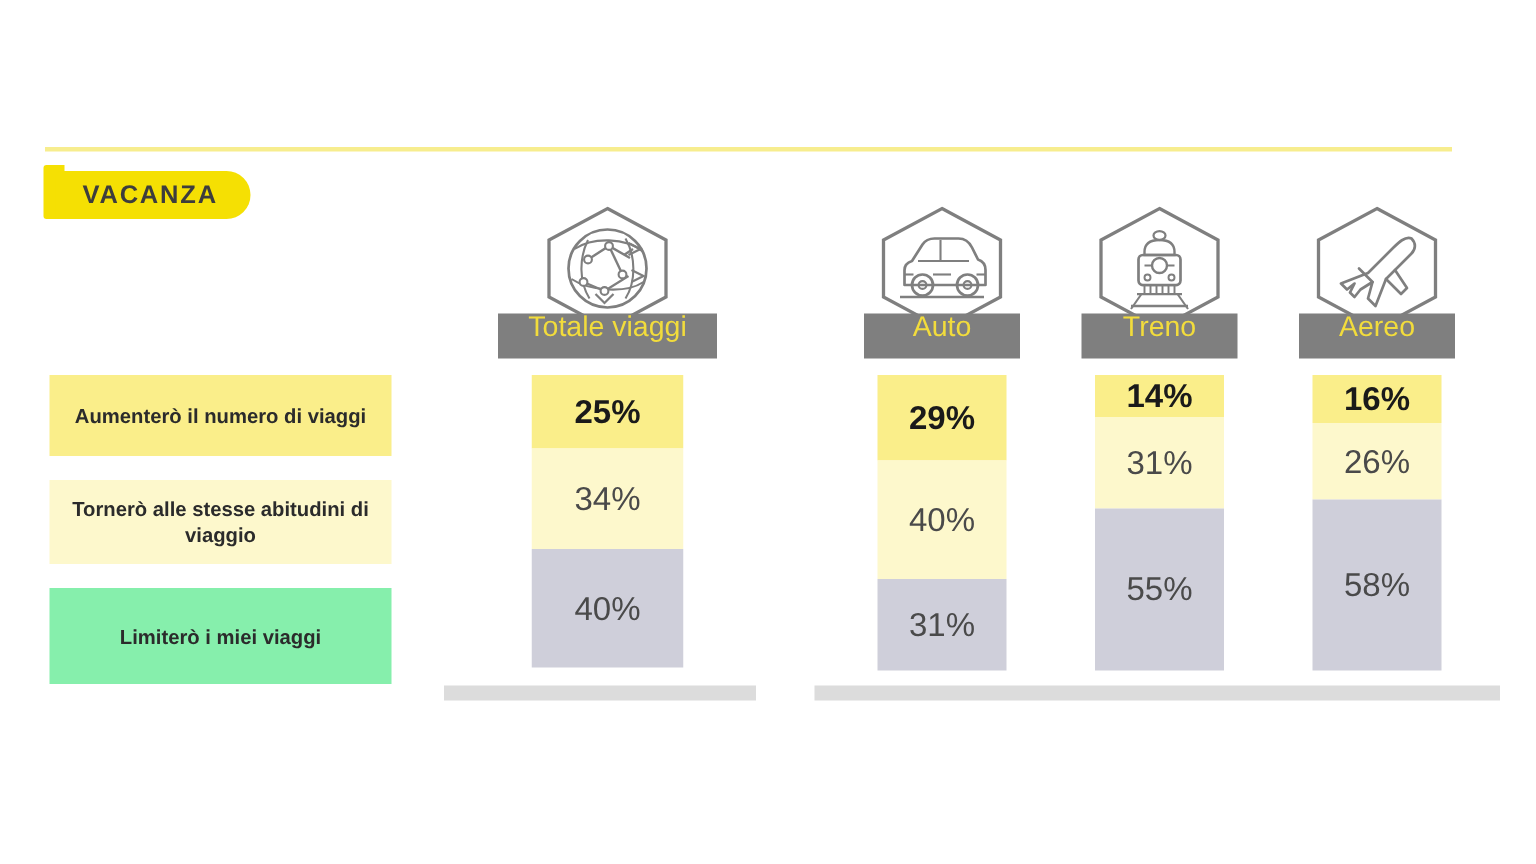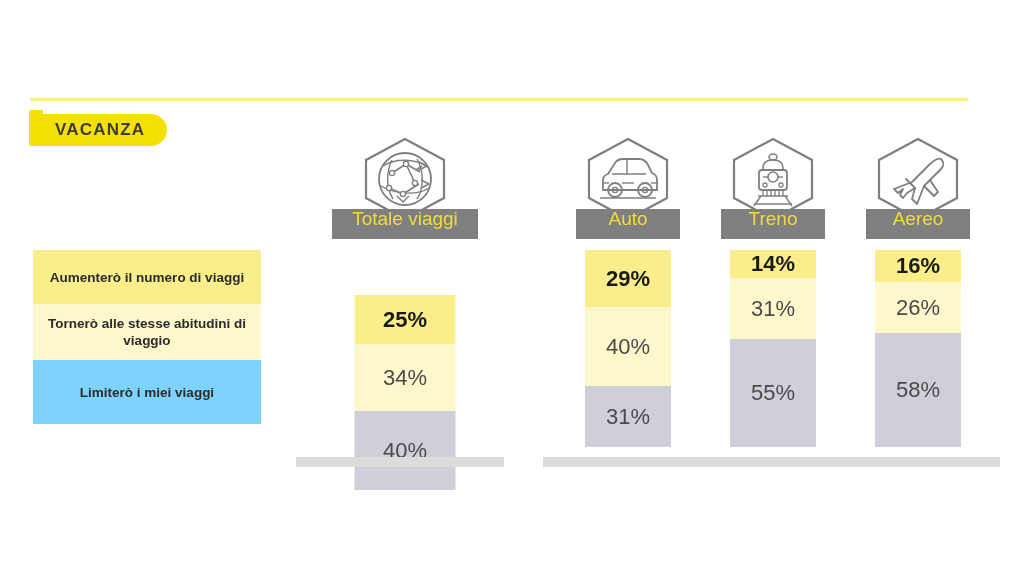--- a/index.html
+++ b/index.html
@@ -76,31 +76,31 @@
     width: 228px;
   }
   .legend-row {
     width: 228px;
     display: flex;
     align-items: center;
     justify-content: center;
     text-align: center;
     box-sizing: border-box;
     padding: 0 10px;
-    margin-bottom: 0;
+    margin-bottom: 16px;
   }
   .legend-row span {
     font-size: 13.5px;
     font-weight: bold;
     color: #2b2b2b;
     line-height: 17px;
   }
   .legend-row.r0 { height: 54px; background: #FAEE8A; }
   .legend-row.r1 { height: 56px; background: #FDF8CC; }
-  .legend-row.r2 { height: 64px; background: #7dd3fc; }
+  .legend-row.r2 { height: 64px; background: #86efac; }
 
   
   .column {
     position: absolute;
     top: 0;
   }
   .hex-icon {
     position: absolute;
     top: 136px;
     width: 92px;
@@ -210,21 +210,21 @@
         <circle cx="44" cy="58" r="2.6" fill="#ffffff" stroke-width="1.4"></circle>
         <path d="M60 26 L68 30 L60 34" stroke-width="1.5"></path>
         <path d="M62 44 L70 48 L62 52" stroke-width="1.5"></path>
         <path d="M38 60 L44 66 L50 60" stroke-width="1.5"></path>
       </svg>
     </div>
     <div class="col-label" style="width:146px;">
       <span>Totale viaggi</span>
     </div>
     <div class="stack" style="width:101px;">
-      <div class="seg s0" style="height:49px;margin-top:45px;">
+      <div class="seg s0" style="height:49px;">
         <span>25%</span>
       </div>
       <div class="seg s1" style="height:67px;">
         <span>34%</span>
       </div>
       <div class="seg s2" style="height:79px;">
         <span>40%</span>
       </div>
     </div>
   </div>

